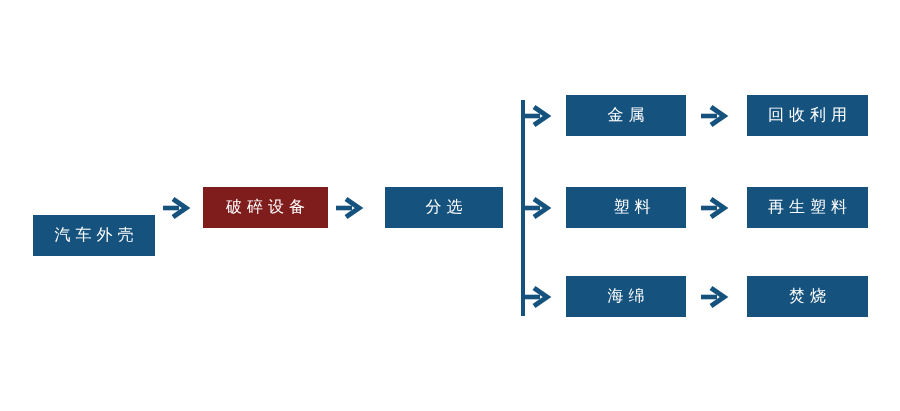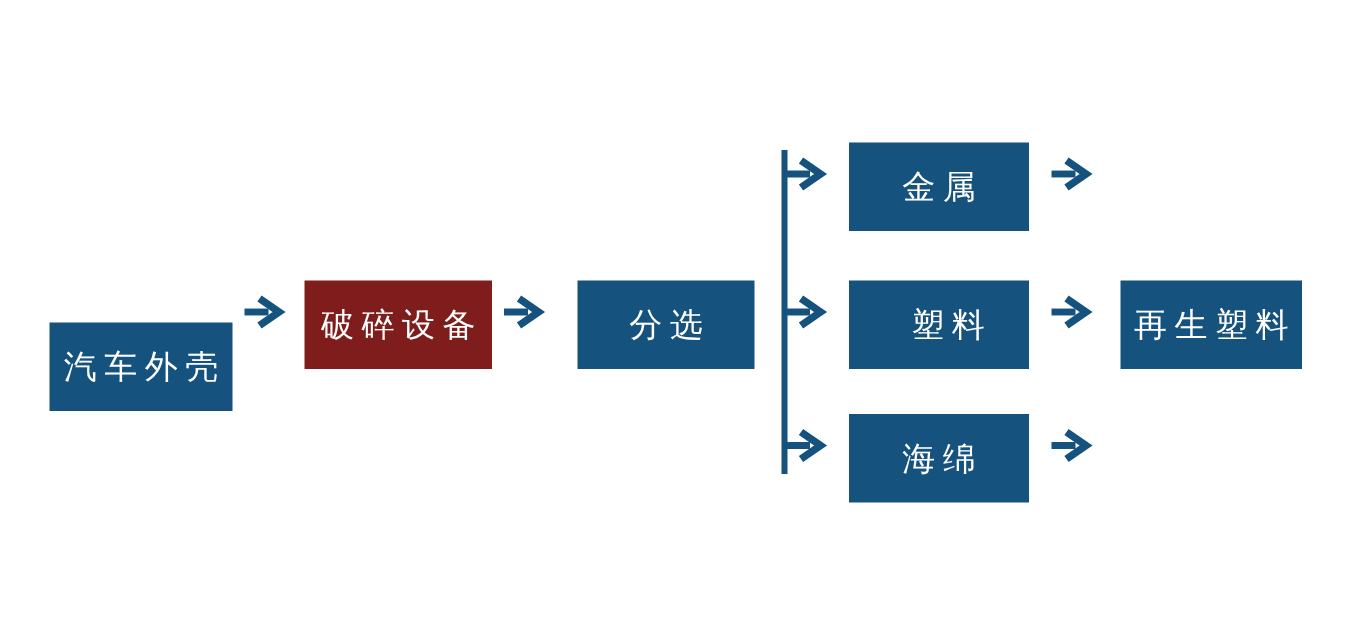--- a/index.html
+++ b/index.html
@@ -6,26 +6,26 @@
   .canvas {
     position: relative;
     width: 900px;
     height: 411px;
     background: #ffffff;
     overflow: hidden;
     font-family: "Liberation Sans", sans-serif;
   }
   .node {
     position: absolute;
-    height: 59px;
+    height: 41px;
     display: flex;
     align-items: center;
     justify-content: center;
     color: #ffffff;
-    font-size: 22px;
+    font-size: 16px;
     letter-spacing: 5px;
     text-indent: 5px;
     white-space: nowrap;
     box-sizing: border-box;
   }
   .node-blue { background: #15527E; }
   .node-red  { background: #7f1d1d; }
 
   .arrow { position: absolute; width: 30px; height: 24px; }
 
@@ -111,15 +111,17 @@
   </svg>
   <svg class="arrow" id="a-out-2" viewBox="0 0 30 24">
     <line x1="1" y1="12" x2="17" y2="12" stroke="#15527E" stroke-width="4.6"></line>
     <polyline points="11,3 24,12 11,21" fill="none" stroke="#15527E" stroke-width="5" stroke-linejoin="miter"></polyline>
   </svg>
   <svg class="arrow" id="a-out-3" viewBox="0 0 30 24">
     <line x1="1" y1="12" x2="17" y2="12" stroke="#15527E" stroke-width="4.6"></line>
     <polyline points="11,3 24,12 11,21" fill="none" stroke="#15527E" stroke-width="5" stroke-linejoin="miter"></polyline>
   </svg>
 
+  <div class="node node-blue" id="n-recycle">回收利用</div>
   <div class="node node-blue" id="n-replastic">再生塑料</div>
+  <div class="node node-blue" id="n-burn">焚烧</div>
 
 </div>
 
 </body></html>

